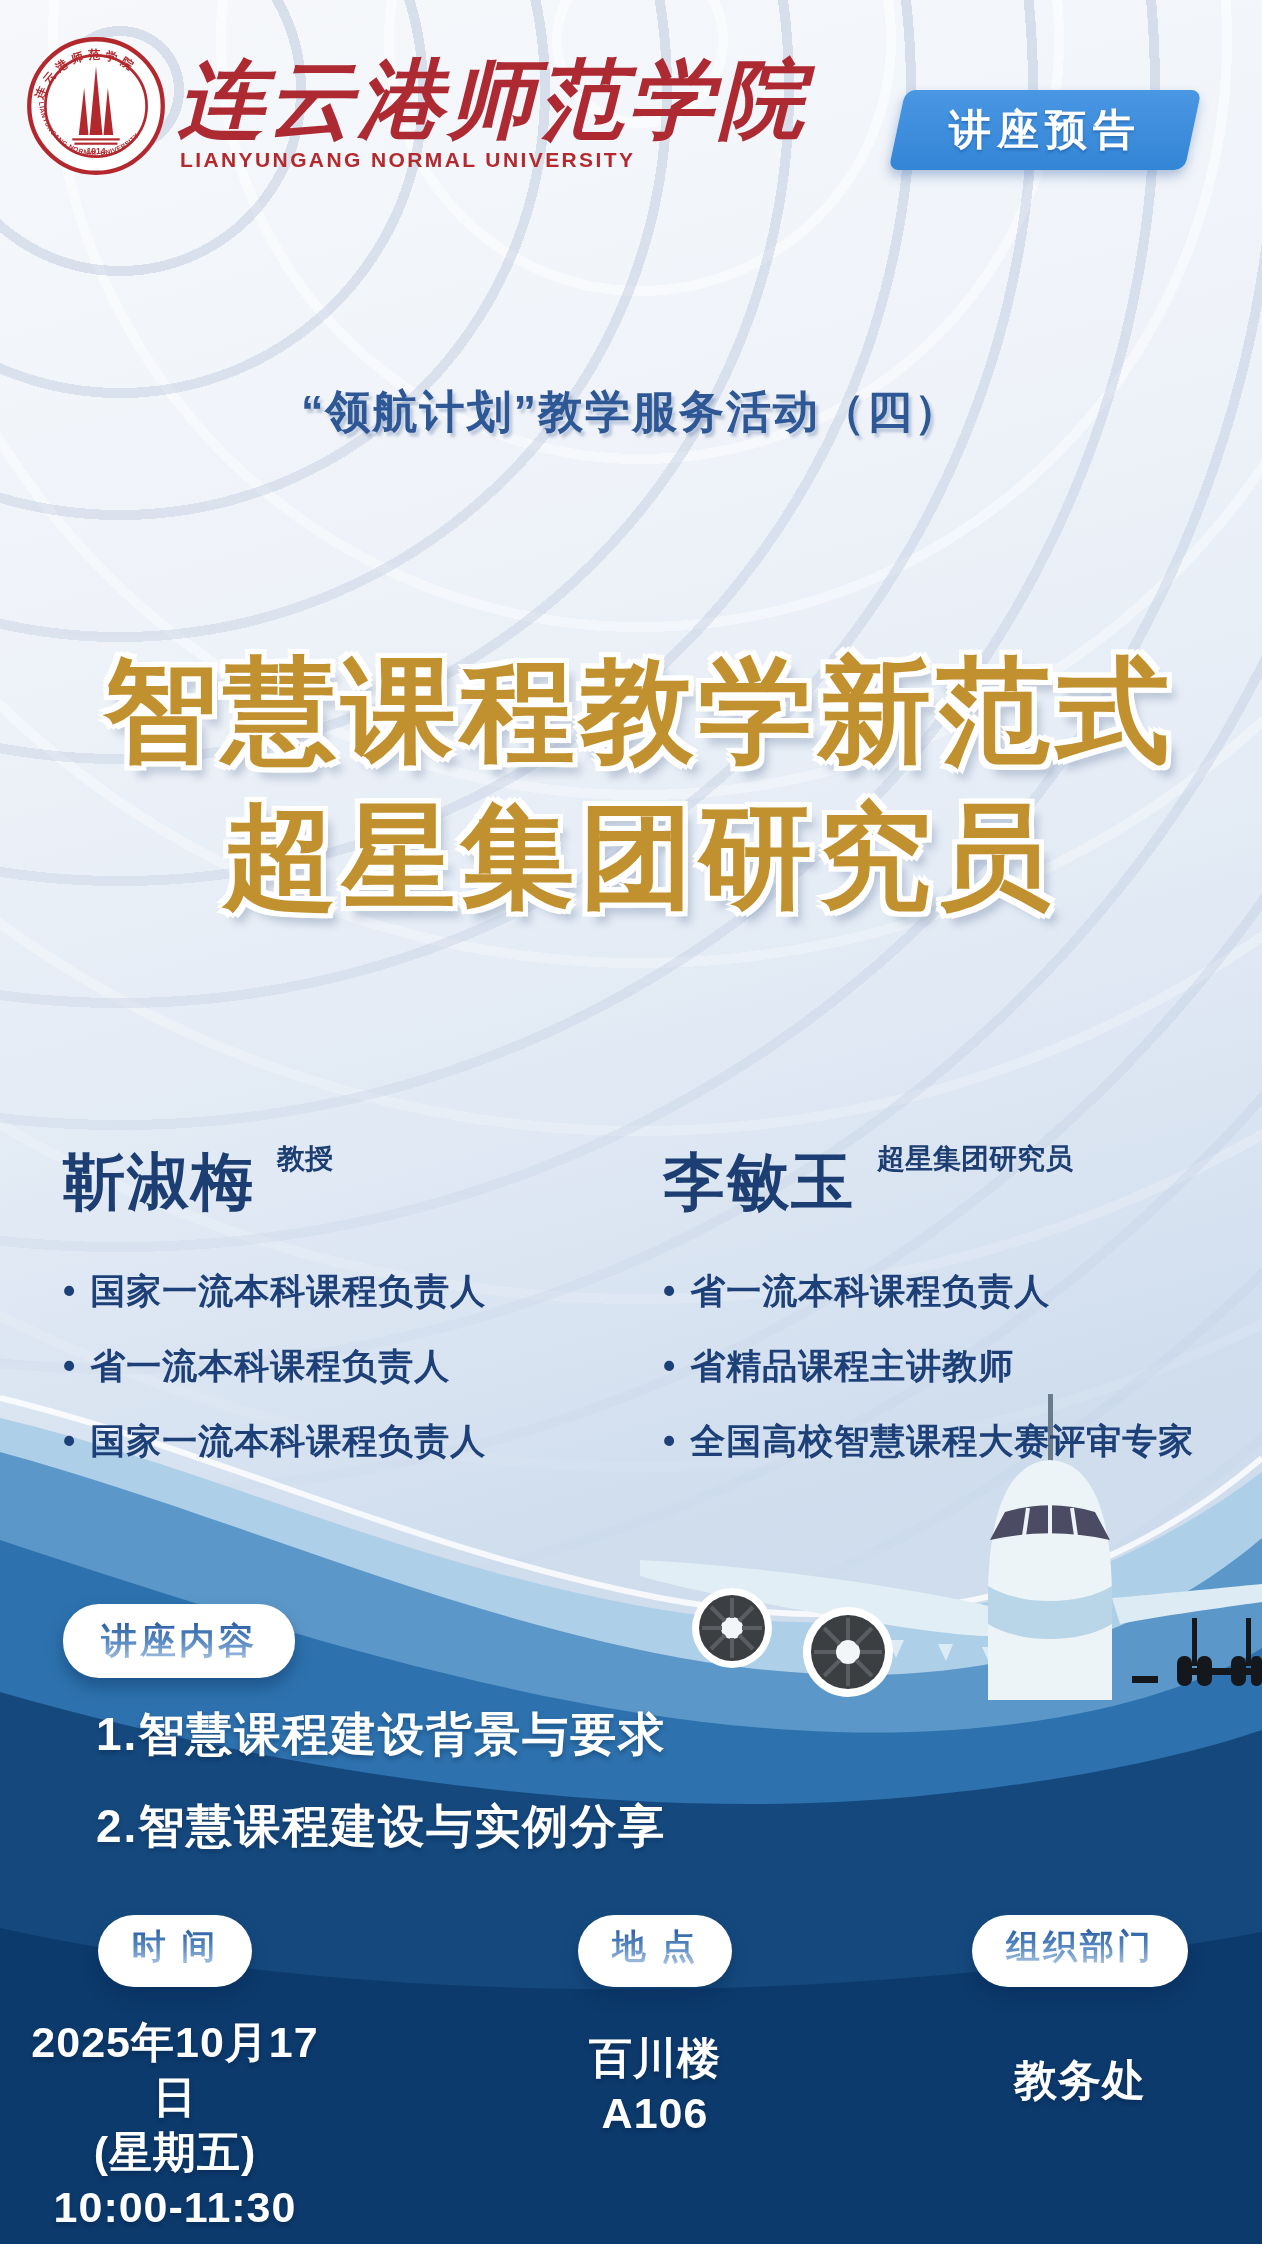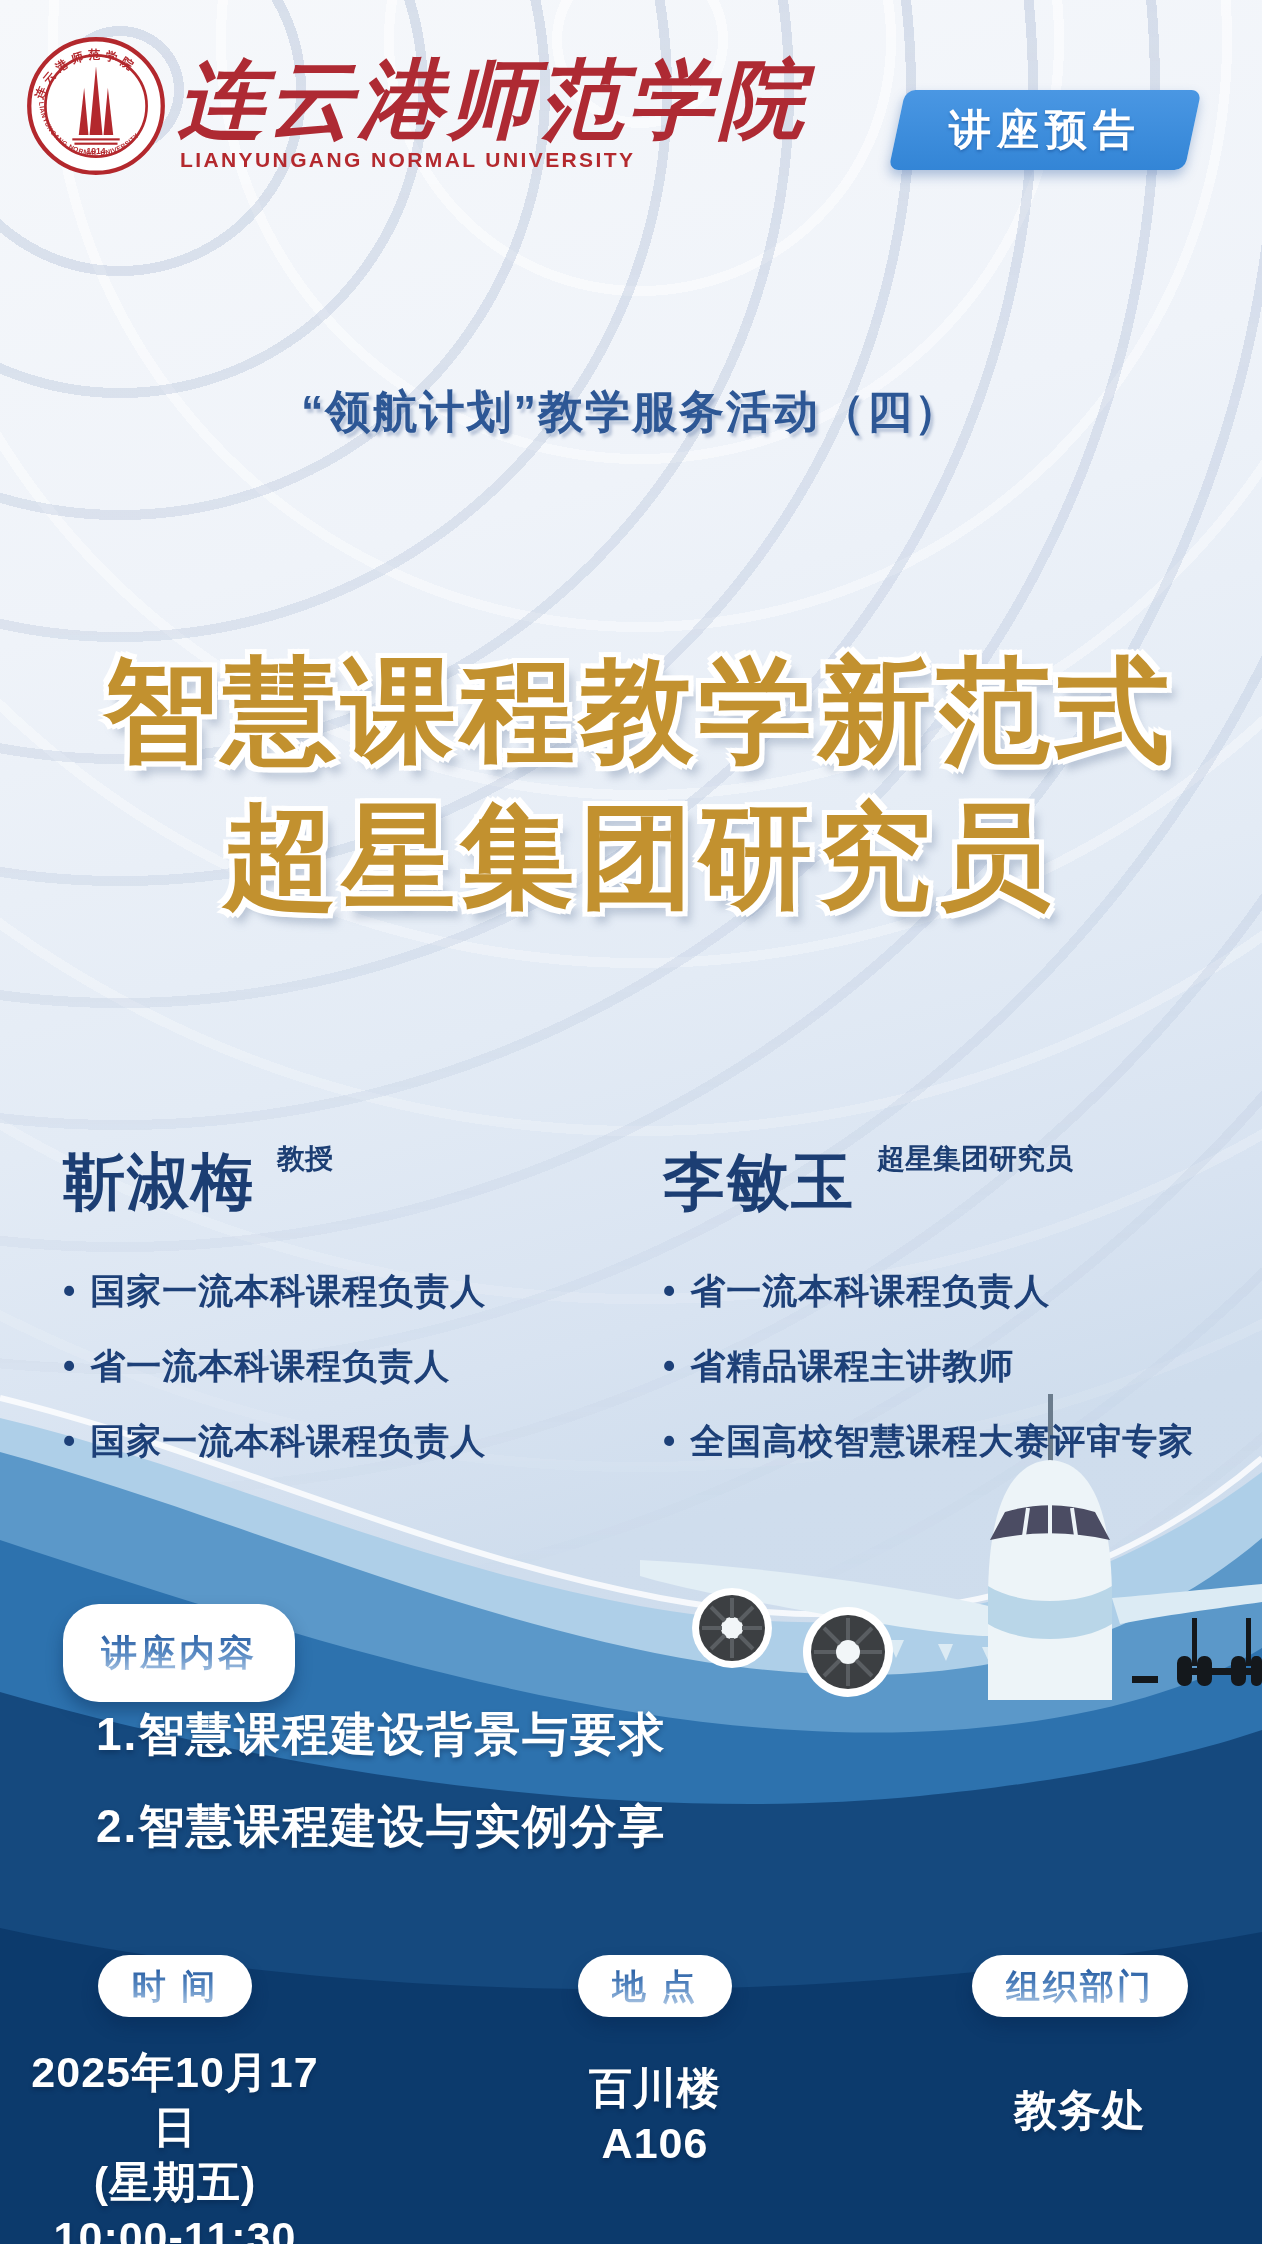--- a/index.html
+++ b/index.html
@@ -63,40 +63,40 @@
   .s-head{display:flex;gap:22px;white-space:nowrap;}
   .s-name{font-size:62px;font-weight:900;color:#1c3e73;letter-spacing:2px;}
   .s-title{font-size:28px;font-weight:800;color:#1c3e73;padding-bottom:6px;}
   .speaker ul{list-style:none;margin:44px 0 0 0;padding:0;}
   .speaker li{display:flex;align-items:baseline;margin-bottom:28px;font-size:35px;font-weight:800;color:#1d4078;letter-spacing:1px;white-space:nowrap;}
   .dot{font-size:35px;margin-right:14px;color:#1d4078;}
   
   .pill{
     display:inline-block;background:#fff;border-radius:36px;
     box-shadow:0 9px 16px rgba(6,38,80,.38);
-    padding:16px 38px;height:66px;line-height:66px;text-align:center;
+    padding:4px 38px;height:66px;line-height:66px;text-align:center;
   }
   .pill-text{
     font-size:36px;font-weight:900;letter-spacing:3px;
     background:linear-gradient(180deg,#2e63a6 10%,#5c8cc4 55%,#a9c4e2 100%);
     -webkit-background-clip:text;background-clip:text;color:transparent;
   }
   .content-badge{position:absolute;left:63px;top:1604px;}
   .content-item{
     position:absolute;left:96px;color:#fff;font-size:46px;font-weight:900;letter-spacing:2px;
     text-shadow:0 3px 5px rgba(0,25,60,.35);white-space:nowrap;
   }
   .content-item.i1{top:1704px;}
   .content-item.i2{top:1796px;}
   
   .footer-col{position:absolute;top:1915px;text-align:center;}
   .footer-col.c1{left:10px;width:330px;}
   .footer-col.c2{left:490px;width:330px;}
   .footer-col.c3{left:915px;width:330px;}
-  .footer-col .pill{height:62px;line-height:62px;padding:0 34px;margin-top:40px;}
+  .footer-col .pill{height:72px;line-height:62px;padding:0 34px;}
   .footer-col .pill-text{font-size:34px;}
   .footer-lines{margin-top:28px;color:#fff;font-size:43px;font-weight:900;line-height:55px;letter-spacing:1px;text-shadow:0 3px 4px rgba(0,25,60,.35);}
   .footer-col.c2 .footer-lines{margin-top:44px;}
   .footer-col.c3 .footer-lines{margin-top:66px;}
 </style>
 </head>
 <body>
 
 <div class="poster">
 

